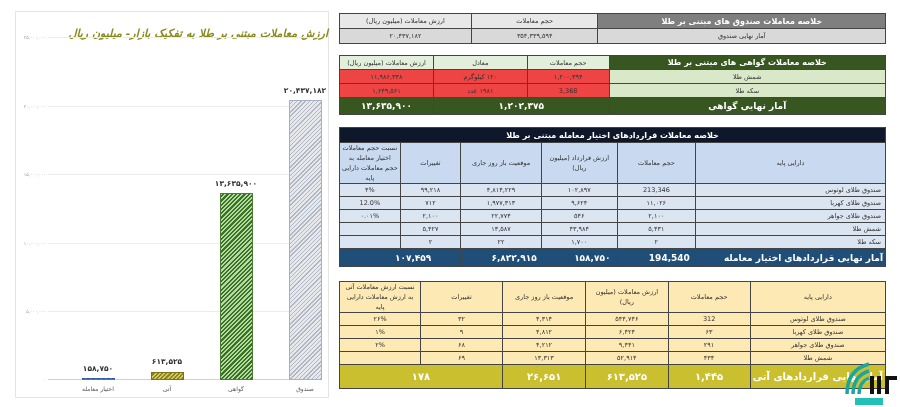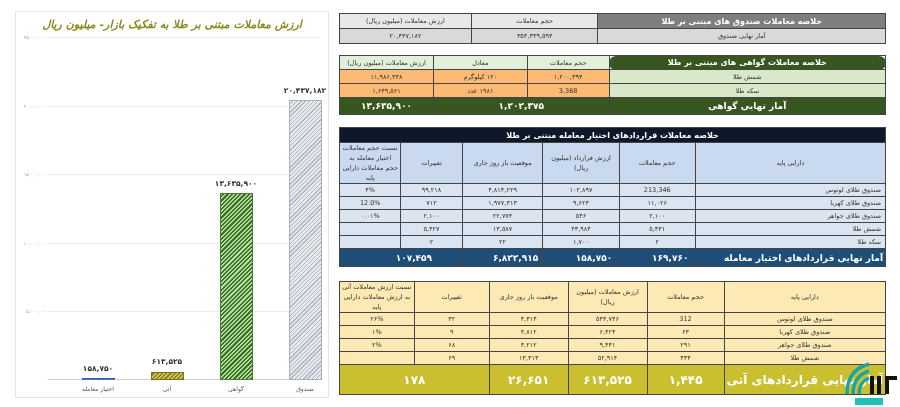--- a/index.html
+++ b/index.html
@@ -1,20 +1,20 @@
 <!DOCTYPE html>
 <html><head>
 <meta charset="utf-8">
 <style>
   * { box-sizing: border-box; margin: 0; padding: 0; }
   body { width: 900px; height: 407px; background: #ffffff; font-family: "DejaVu Sans", sans-serif; position: relative; overflow: hidden; }
 
   
   .chart { position: absolute; left: 15px; top: 11px; width: 314px; height: 387px; border: 1px solid #e4e4e4; background: #fff; }
-  .chart-title { position: absolute; left: 0; right: 0; top: 6px; text-align: center; color: #8a8a1f; font-size: 11px; font-style: italic; font-weight: bold; direction: rtl; }
+  .chart-title { position: absolute; left: 0; right: 0; top: 15px; text-align: right; color: #8a8a1f; font-size: 11px; font-style: italic; font-weight: bold; direction: rtl; }
   .plot { position: absolute; left: 32px; right: 8px; top: 25px; height: 343px; }
   .ytick { position: absolute; left: -32px; width: 30px; text-align: right; font-size: 4.5px; color: #999; transform: translateY(-50%); }
   .gridline { position: absolute; left: 0; right: 0; height: 1px; background: #ececec; }
   .bar { position: absolute; bottom: 0; width: 33px; }
   .bar-label { position: absolute; width: 70px; text-align: center; font-size: 7.5px; font-weight: bold; color: #333; }
   .xlabel { position: absolute; top: 355px; width: 70px; text-align: center; font-size: 6px; color: #555; direction: rtl; }
   .baseline { position: absolute; left: 0; right: 0; bottom: 0; height: 1px; background: #d0d0d0; }
 
   
   table { position: absolute; border-collapse: collapse; direction: rtl; font-size: 6.5px; }
@@ -23,40 +23,40 @@
   
   .t-fund { left: 339px; top: 13px; width: 547px; }
   .t-fund .hdr { background: #7f7f7f; color: #fff; font-size: 8px; font-weight: bold; }
   .t-fund .sub { background: #e8e8e8; color: #333; }
   .t-fund .val { background: #d9d9d9; color: #333; }
   .t-fund tr { height: 15px; }
 
   
   .t-cert { left: 339px; top: 55px; width: 547px; }
   .t-cert tr { height: 14px; }
-  .t-cert .hdr { background: #38561f; color: #fff; font-size: 8px; font-weight: bold; border-radius: 7px; }
+  .t-cert .hdr { background: #38561f; color: #fff; font-size: 8px; font-weight: bold; }
   .t-cert .colh { background: #e2efda; color: #333; }
-  .t-cert .cell { background: #fdba74; color: #333; }
+  .t-cert .cell { background: #ef4444; color: #333; }
   .t-cert .lbl { background: #d8e8c8; color: #333; }
   .t-cert .tot { background: #38561f; color: #fff; font-size: 9px; font-weight: bold; height: 17px; }
 
   
   .t-opt { left: 339px; top: 127px; width: 547px; }
   .t-opt .hdr { background: #0f172a; color: #fff; font-size: 8px; font-weight: bold; height: 15px; }
   .t-opt .colh { background: #c9daf0; color: #333; height: 39px; white-space: normal; line-height: 10px; }
   .t-opt .cell { background: #dbe5f1; color: #333; height: 13px; }
   .t-opt .tot { background: #1f4e79; color: #fff; font-size: 9px; font-weight: bold; height: 18px; padding-left: 28px; }
   .t-opt .lbl { text-align: right; padding-right: 4px; }
 
   
   .t-fut { left: 339px; top: 281px; width: 547px; }
   .t-fut .hdr { background: #b8b02b; color: #fff; font-size: 8px; font-weight: bold; height: 14px; text-align: right; padding-right: 8px; }
   .t-fut .colh { background: #fde9b3; color: #333; height: 26px; white-space: normal; line-height: 10px; }
   .t-fut .cell { background: #fde9b3; color: #333; height: 13px; }
-  .t-fut .tot { background: #c9bf2f; color: #fff; font-size: 12px; font-weight: bold; height: 30px; }
+  .t-fut .tot { background: #c9bf2f; color: #fff; font-size: 10px; font-weight: bold; height: 24px; }
   .t-fut .lbl { text-align: center; }
 
   .logo { position: absolute; left: 843px; top: 356px; width: 57px; height: 51px; }
 </style>
 </head>
 <body>
 
 <div class="chart">
   <div class="chart-title">ارزش معاملات مبتنی بر طلا به تفکیک بازار- میلیون ریال</div>
   <div class="plot">
@@ -201,21 +201,21 @@
   <tr>
     <td class="cell lbl">سکه طلا</td>
     <td class="cell">۲</td>
     <td class="cell">۱,۷۰۰</td>
     <td class="cell">۲۲</td>
     <td class="cell">۲</td>
     <td class="cell"></td>
   </tr>
   <tr>
     <td class="tot">آمار نهایی قراردادهای اختیار معامله</td>
-    <td class="tot">۱۶۹,۷۶۰</td>
+    <td class="tot">194,540</td>
     <td class="tot">۱۵۸,۷۵۰</td>
     <td class="tot">۶,۸۲۲,۹۱۵</td>
     <td class="tot" colspan="2">۱۰۷,۴۵۹</td>
   </tr>
 </tbody>
   </table>
 
 <table class="t-fut">
   <colgroup>
       <col style="width:132px">

